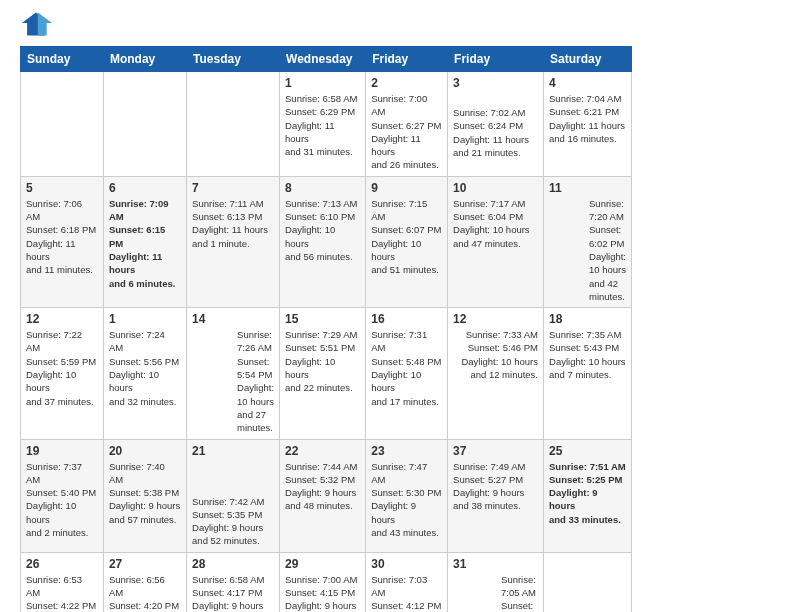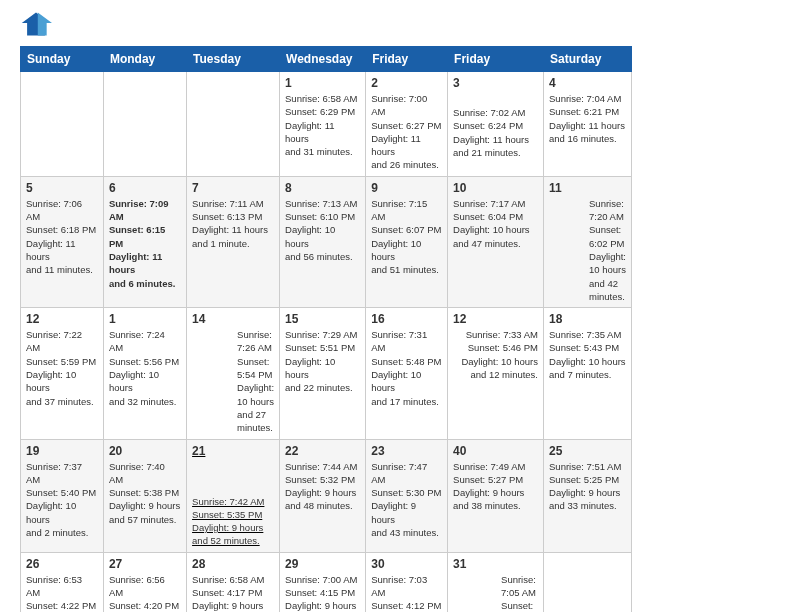--- a/index.html
+++ b/index.html
@@ -268,21 +268,21 @@
 Daylight: 10 hours
 and 2 minutes.</div>
           </td>
           <td style="background-color: rgb(245, 245, 245);">
             <div class="day-number">20</div>
             <div class="day-info" style="white-space: pre-line;">Sunrise: 7:40 AM
 Sunset: 5:38 PM
 Daylight: 9 hours
 and 57 minutes.</div>
           </td>
-          <td style="background-color: rgb(245, 245, 245); text-decoration: underline;">
+          <td style="background-color: rgb(245, 245, 245);">
             <div class="day-number">21</div>
             <div class="day-info" style="white-space: pre-line; margin-top: 37px;">Sunrise: 7:42 AM
 Sunset: 5:35 PM
 Daylight: 9 hours
 and 52 minutes.</div>
           </td>
           <td style="background-color: rgb(245, 245, 245);">
             <div class="day-number">22</div>
             <div class="day-info" style="white-space: pre-line;">Sunrise: 7:44 AM
 Sunset: 5:32 PM
@@ -290,29 +290,29 @@
 and 48 minutes.</div>
           </td>
           <td style="background-color: rgb(245, 245, 245);">
             <div class="day-number">23</div>
             <div class="day-info" style="white-space: pre-line;">Sunrise: 7:47 AM
 Sunset: 5:30 PM
 Daylight: 9 hours
 and 43 minutes.</div>
           </td>
           <td style="background-color: rgb(245, 245, 245);">
-            <div class="day-number">40</div>
+            <div class="day-number">37</div>
             <div class="day-info" style="white-space: pre-line;">Sunrise: 7:49 AM
 Sunset: 5:27 PM
 Daylight: 9 hours
 and 38 minutes.</div>
           </td>
           <td style="background-color: rgb(245, 245, 245);">
             <div class="day-number">25</div>
-            <div class="day-info" style="white-space: pre-line;">Sunrise: 7:51 AM
+            <div class="day-info" style="white-space: pre-line; font-weight: bold;">Sunrise: 7:51 AM
 Sunset: 5:25 PM
 Daylight: 9 hours
 and 33 minutes.</div>
           </td>
         </tr>
         <tr>
           <td>
             <div class="day-number">26</div>
             <div class="day-info" style="white-space: pre-line;">Sunrise: 6:53 AM
 Sunset: 4:22 PM

